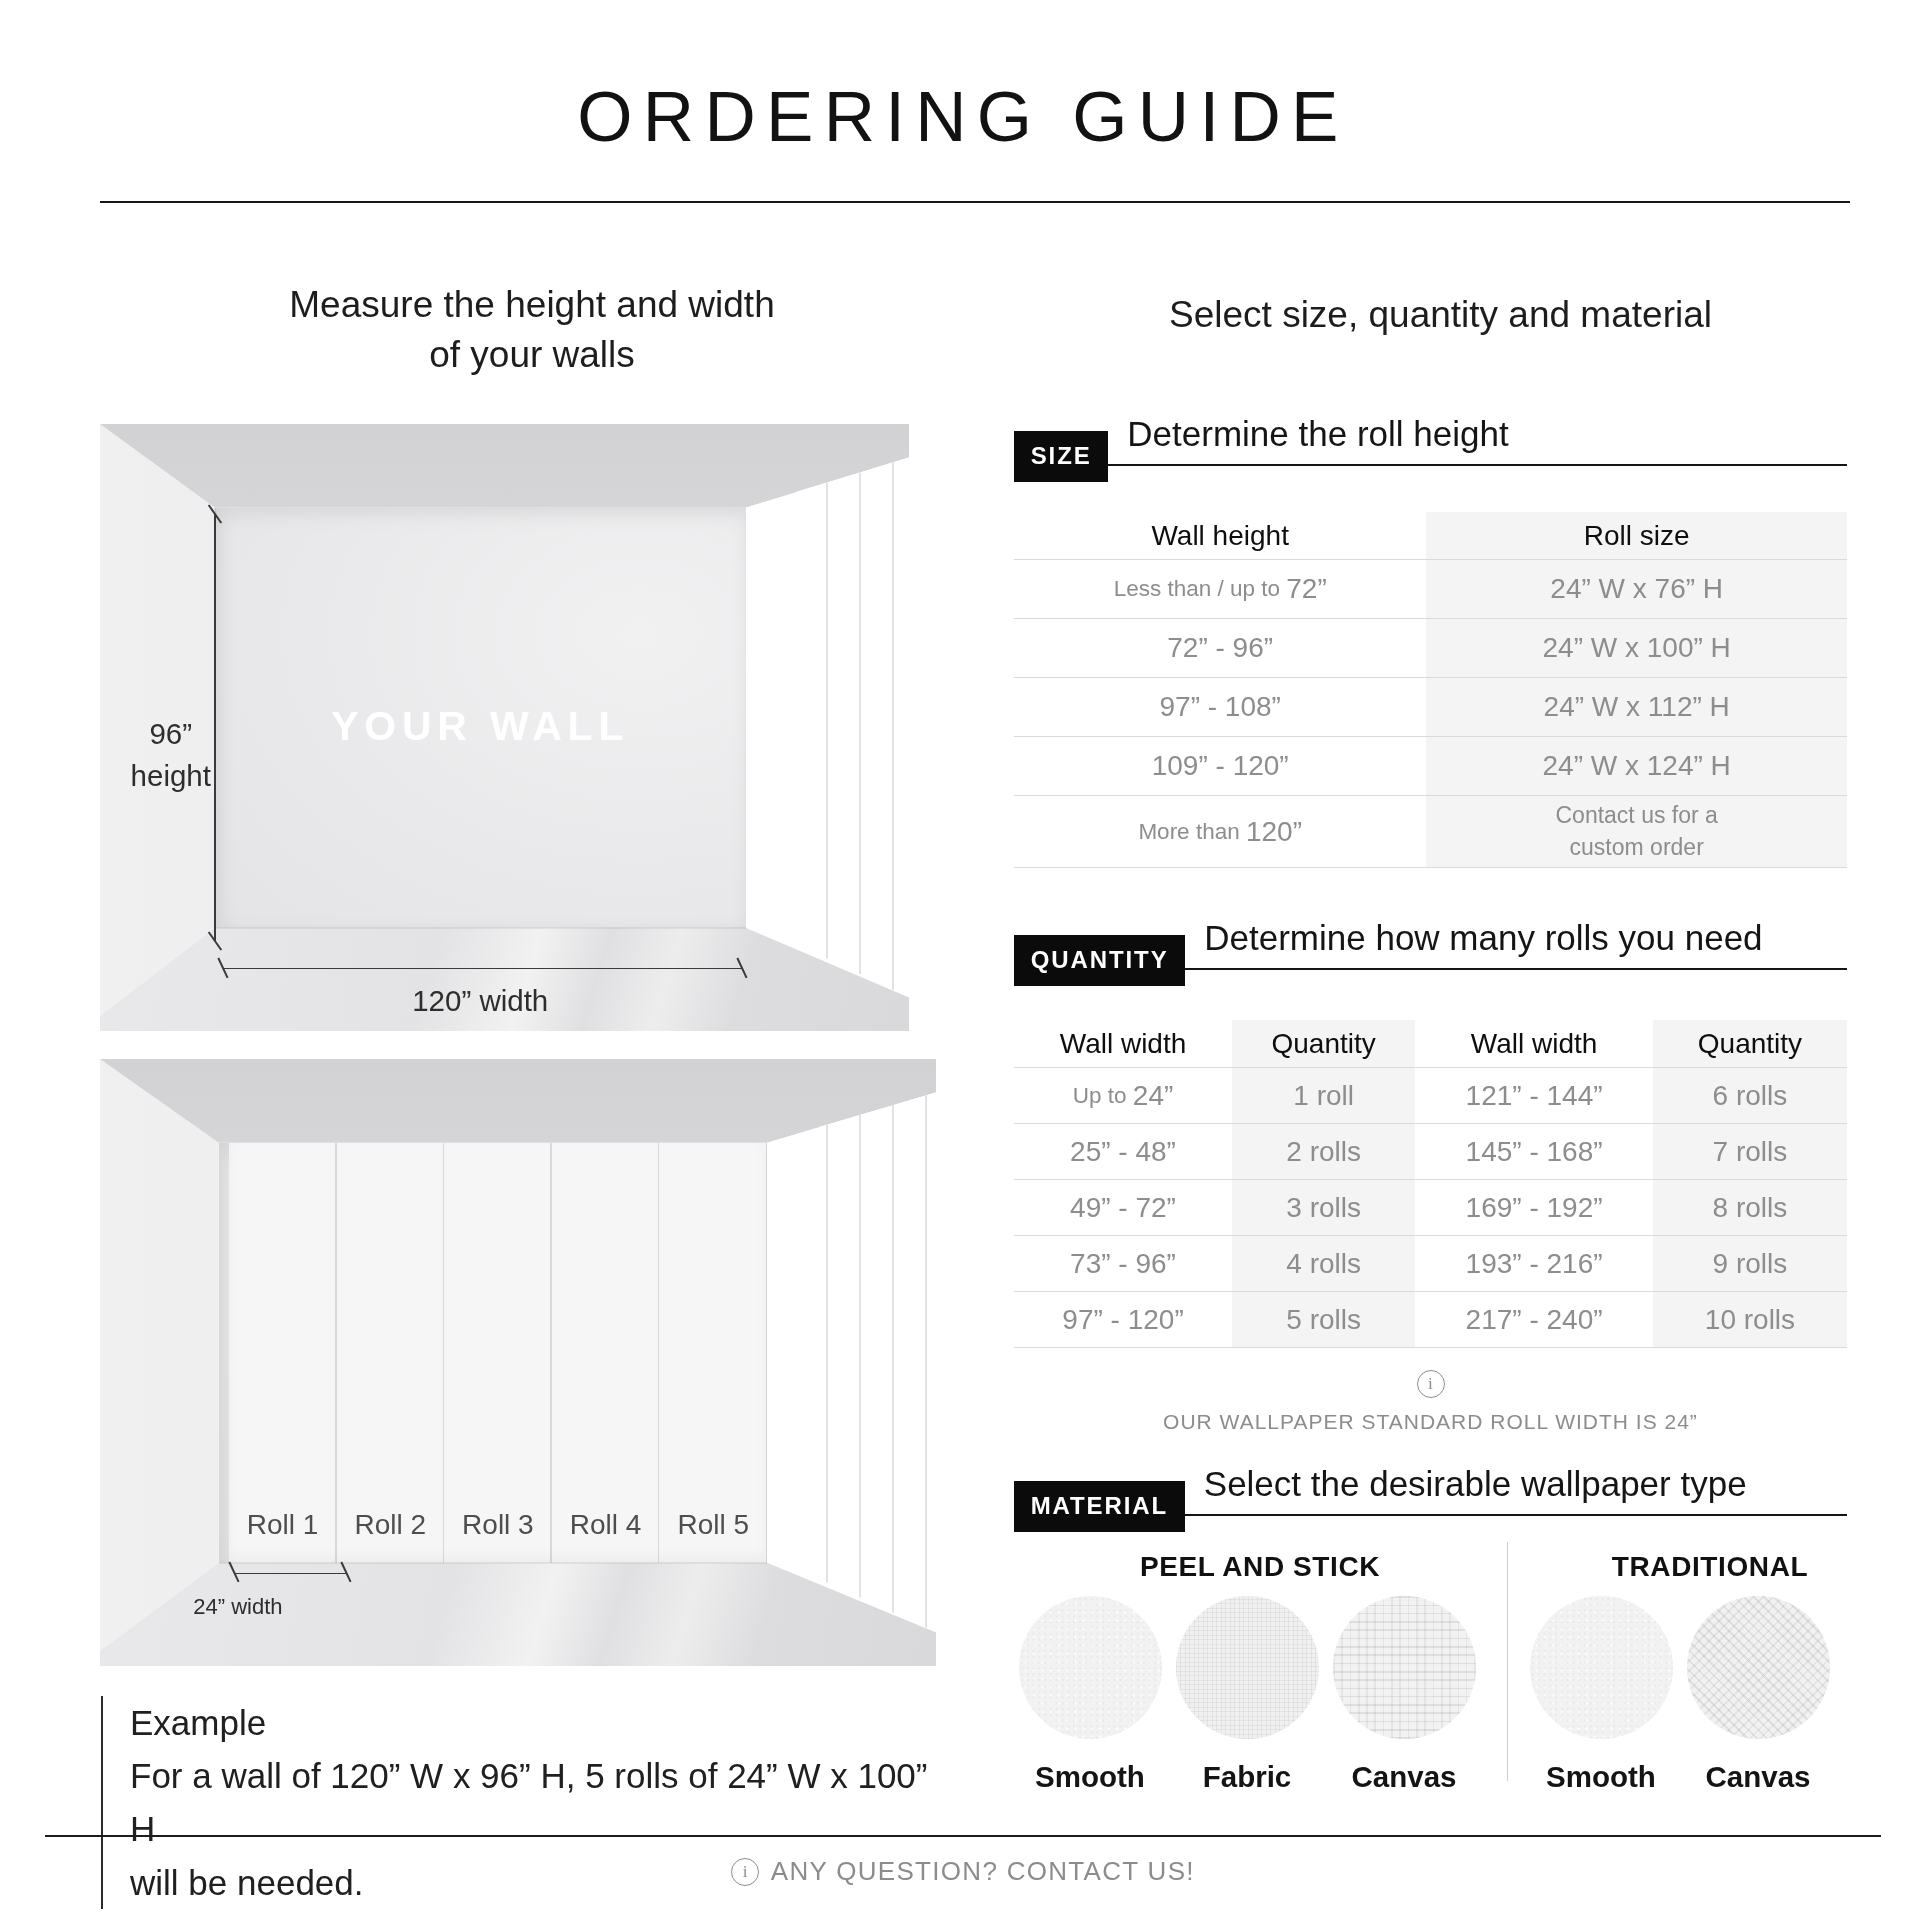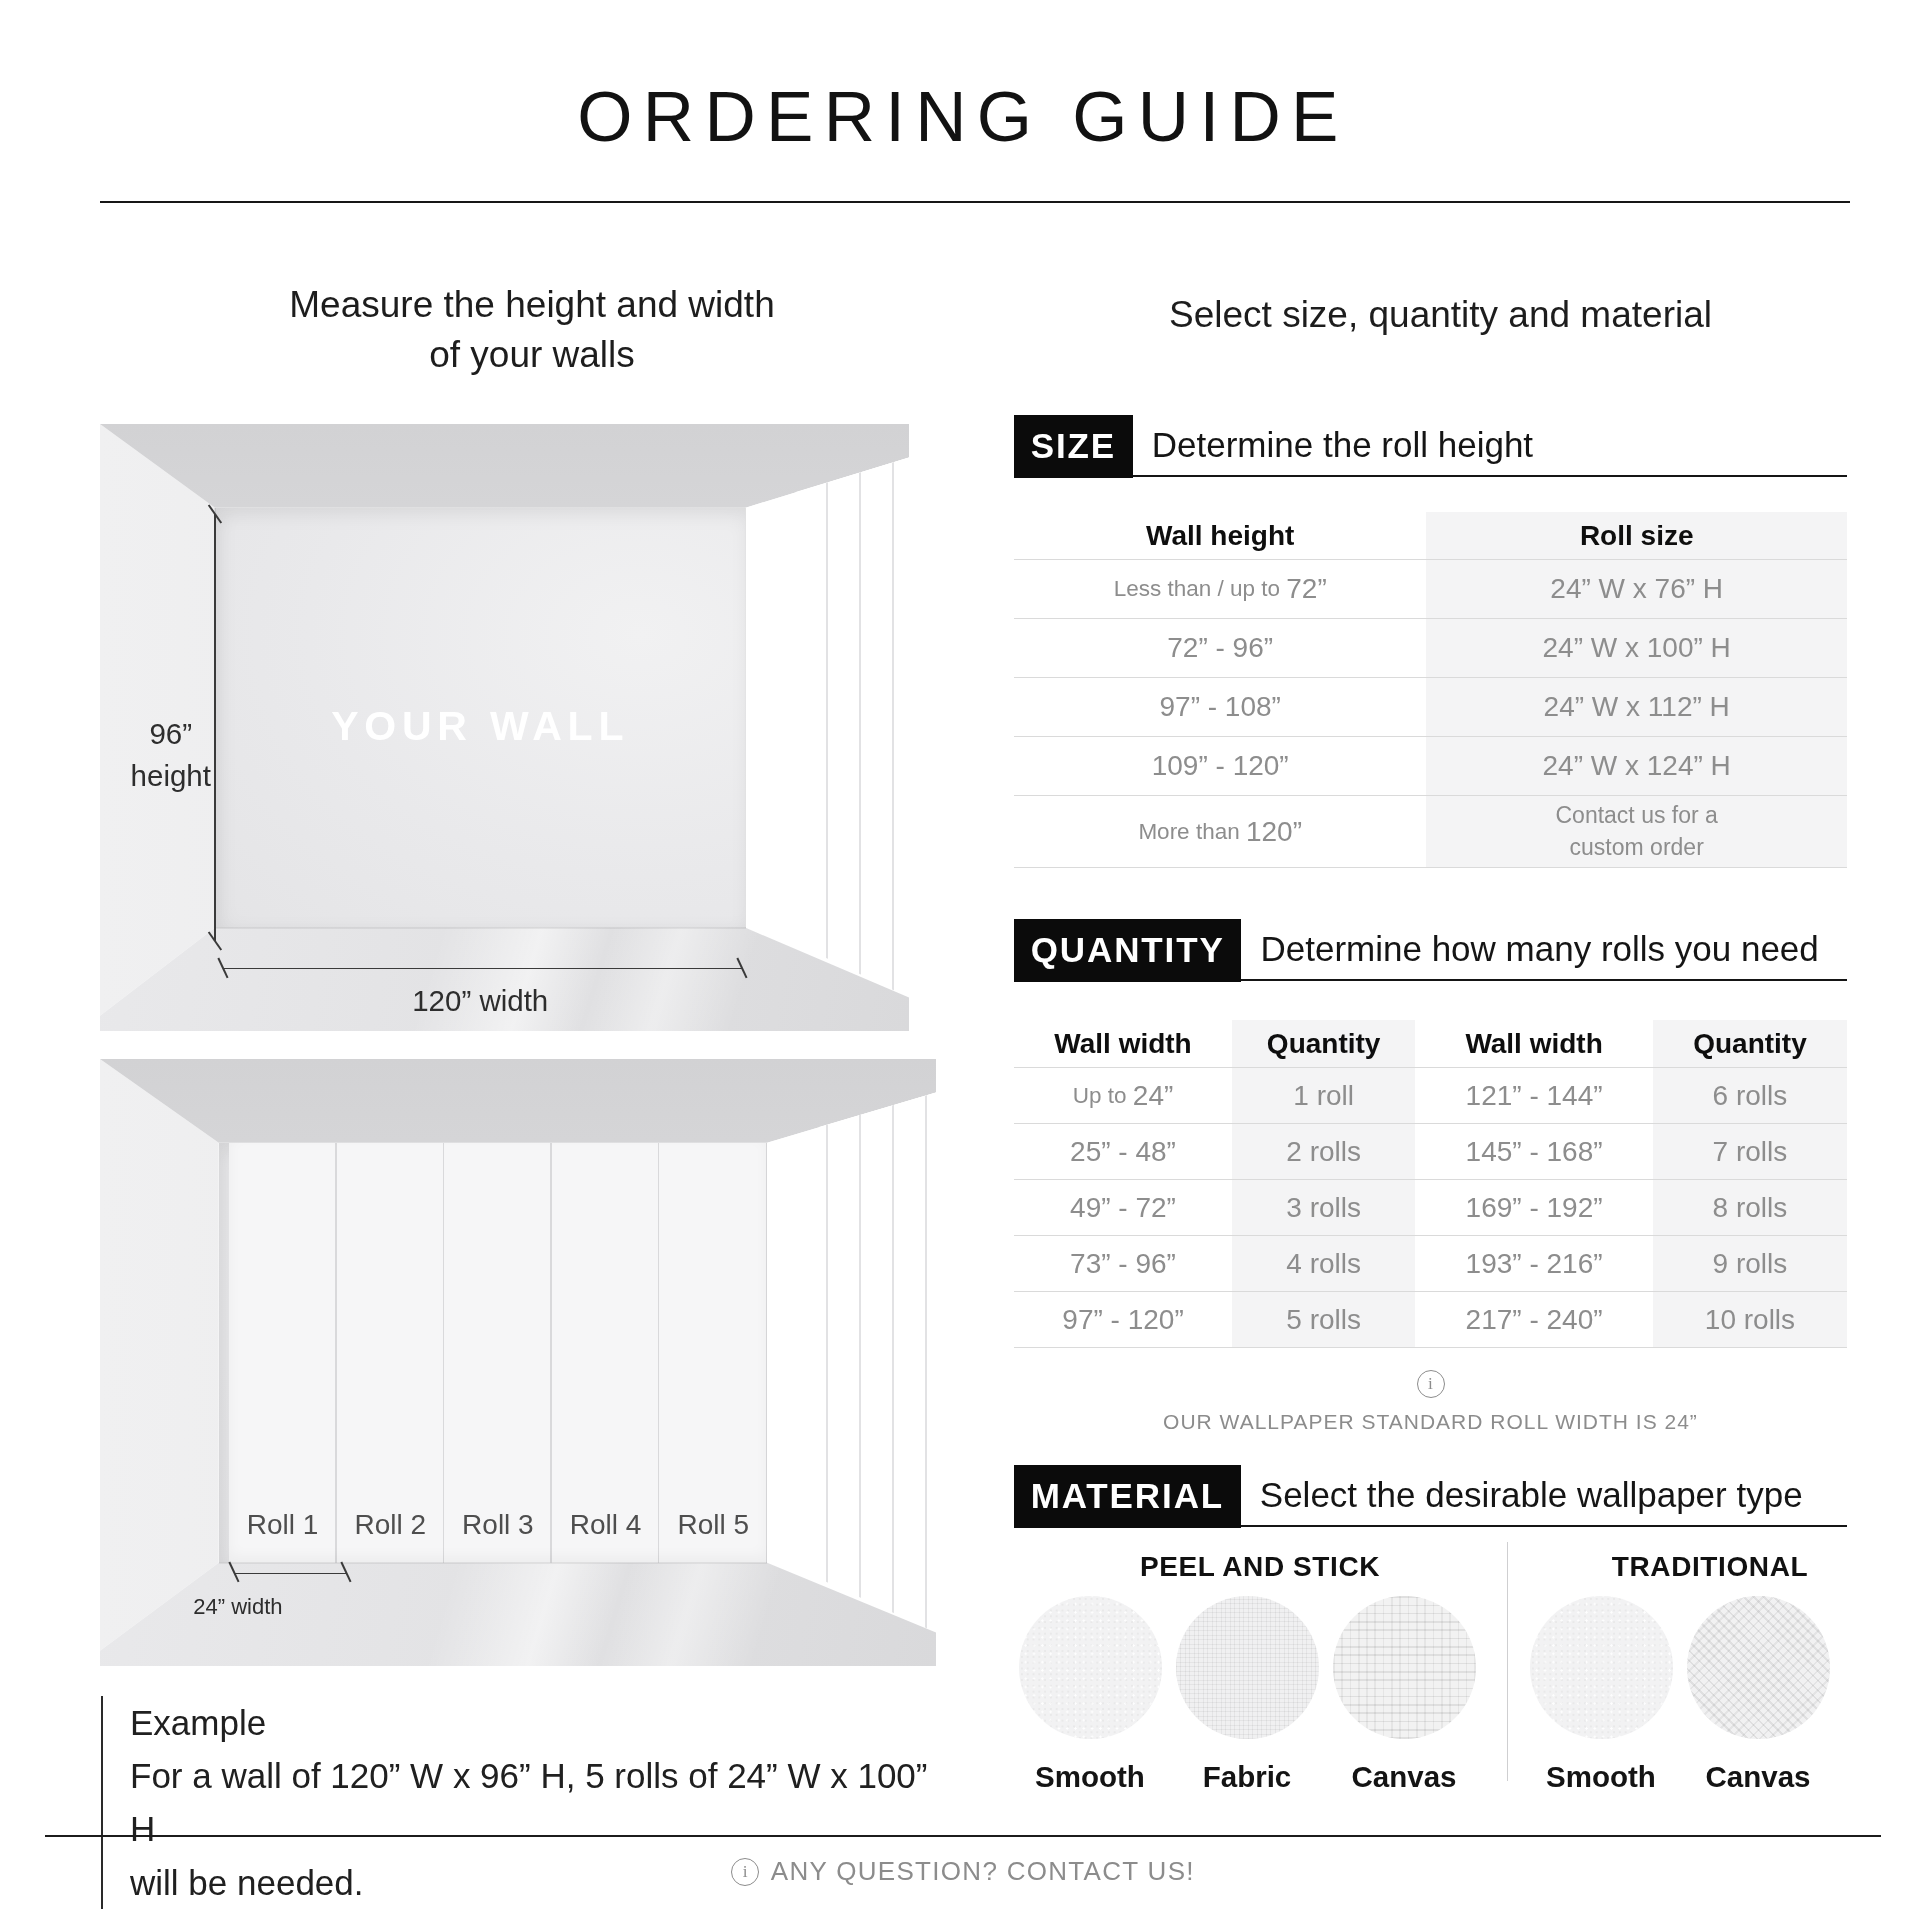--- a/index.html
+++ b/index.html
@@ -61,32 +61,32 @@
            box-shadow:inset 0 -6.4px 14px rgba(0,0,0,0.04);}
   .roll-labels{left:15.4%;top:74.2%;width:64.4%;display:flex;}
   .roll-labels span{flex:1;text-align:center;font-size:28px;color:#4e4e4e;}
 
   
   .example{top:1696px;left:101px;width:822px;border-left:2.6px solid #2a2a2a;padding-left:27px;
            font-size:35px;line-height:1.52;color:#202020;}
 
   
   .sec-header{left:1014px;width:833px;display:flex;align-items:flex-end;}
-  .badge{background:#0b0b0b;color:#ffffff;font-size:35px;font-weight:700;letter-spacing:1.9px;
-         padding:11px 16.7px 12.2px;position:relative;top:1px;white-space:nowrap;}
+  .badge{background:#0b0b0b;color:#ffffff;font-size:24px;font-weight:700;letter-spacing:1.9px;
+         padding:11px 16.7px 12.2px;position:relative;top:16px;white-space:nowrap;}
   .sec-rest{flex:1;border-bottom:2.6px solid #151515;padding:0 0 10.3px 19px;font-size:35px;color:#151515;white-space:nowrap;}
   #size-header{top:414px;} #quantity-header{top:918px;} #material-header{top:1464px;}
 
   
   .tbl{left:1014px;width:833px;display:grid;}
   .cell{display:flex;align-items:center;justify-content:center;border-bottom:0.6px solid #dadada;
         text-align:center;}
   .cell .pre{font-size:22.5px;color:#8d8d8d;white-space:pre;}
   .cell .val{font-size:28px;color:#8d8d8d;}
-  .cell.hdr{font-size:28px;font-weight:700;color:#0e0e0e;border-bottom:0.6px solid #dadada;}
+  .cell.hdr{font-size:28px;font-weight:400;color:#0e0e0e;border-bottom:0.6px solid #dadada;}
   .cell.shade{background:#f4f4f5;}
   .cell .small{font-size:23px;color:#8d8d8d;line-height:1.35;max-width:231px;}
   #size-table{top:512px;grid-template-columns:1fr 1.02fr;grid-template-rows:48px 59px 59px 59px 59px 72px;}
   #quantity-table{top:1020px;grid-template-columns:1fr 0.84fr 1.09fr 0.89fr;
                   grid-template-rows:48px 56px 56px 56px 56px 56px;}
 
   
   .note{top:1370px;left:1014px;width:833px;display:flex;align-items:center;justify-content:center;gap:11.6px;flex-direction:column;}
   .note-text{font-size:21px;letter-spacing:1px;color:#8c8c8c;}
   .info-icon{width:26px;height:26px;border:1.9px solid #8c8c8c;border-radius:50%;display:inline-flex;

